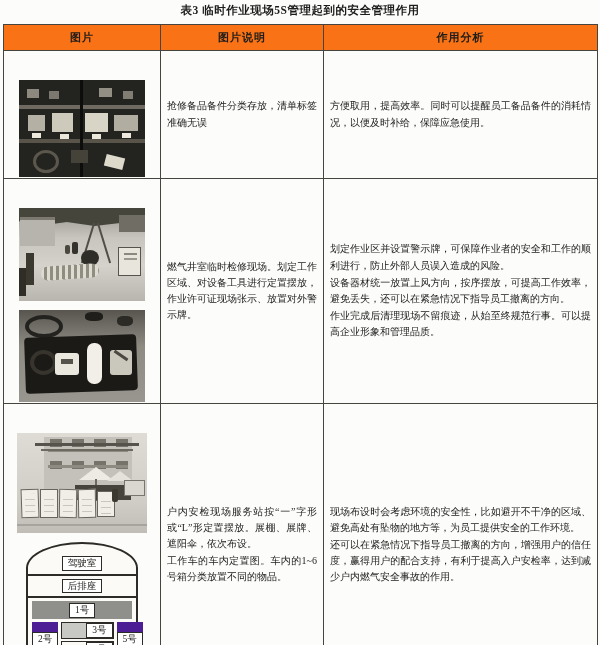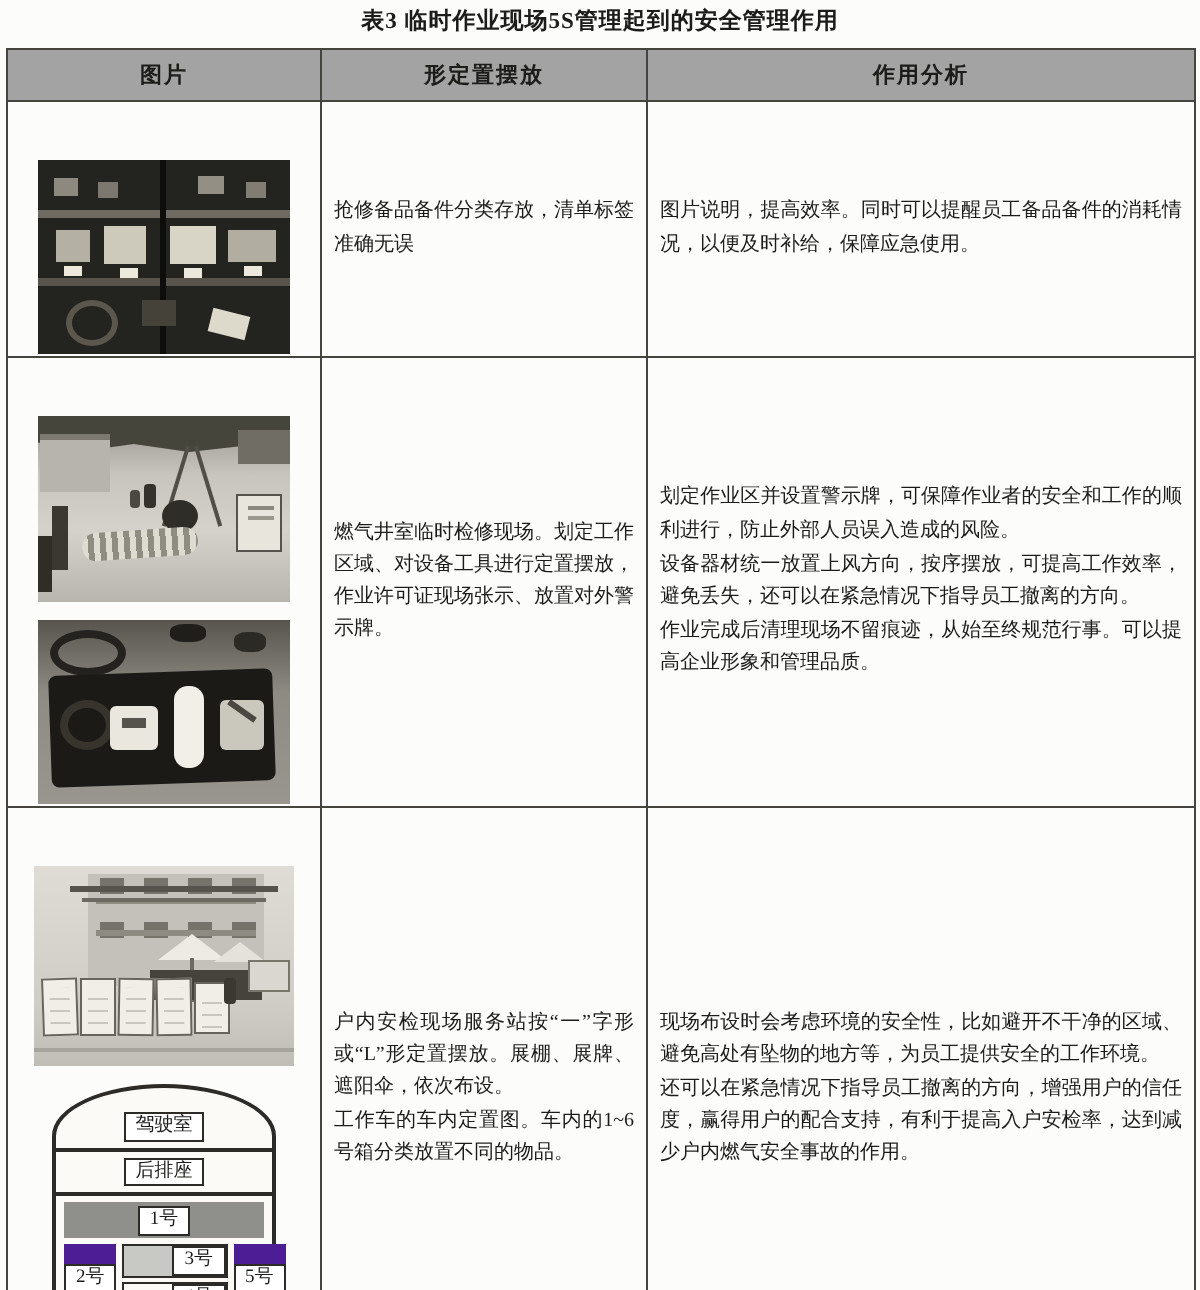--- a/index.html
+++ b/index.html
@@ -2,21 +2,21 @@
 <html><head>
 <meta charset="utf-8">
 <style>
   html,body{margin:0;padding:0;background:#ffffff;}
   .page{position:relative;width:600px;height:645px;background:#fcfcfa;overflow:hidden;
         font-family:"Liberation Serif","DejaVu Serif",serif;color:#1c1c1a;}
   .title{position:absolute;top:3px;left:0;right:0;text-align:center;
          font-size:11.5px;font-weight:bold;letter-spacing:.5px;}
   table.main{position:absolute;left:3px;top:24px;width:594px;border-collapse:collapse;table-layout:fixed;}
   table.main th,table.main td{border:1px solid #45443f;}
-  table.main th{height:23px;background:#a3a3a3;font-size:11px;font-weight:bold;letter-spacing:1px;}
+  table.main th{height:23px;background:#f97316;font-size:11px;font-weight:bold;letter-spacing:1px;}
   td.cell-text{font-size:10px;line-height:1.62;text-align:justify;vertical-align:middle;padding:2px 6px;}
   td.cell-text p{margin:1px 0;}
   td.cell-img{vertical-align:middle;}
   .imgs{display:flex;flex-direction:column;align-items:center;gap:9px;margin-top:28px;}
   tr.r1 td{height:110px;} tr.r2 td{height:212px;} tr.r3 td{height:260px;}
 
   
   .photo{position:relative;overflow:hidden;flex:0 0 auto;}
   .abs{position:absolute;}
 
@@ -115,21 +115,21 @@
 
   <table class="main">
     <colgroup>
       <col style="width:157px">
         <col style="width:163px">
         <col style="width:274px">
     </colgroup>
     <thead>
       <tr>
         <th>图片</th>
-        <th>形定置摆放</th>
+        <th>图片说明</th>
         <th>作用分析</th>
       </tr>
     </thead>
     <tbody>
 
       <tr class="r1">
         <td class="cell-img">
           <div class="imgs">
             <div class="photo p1">
               <div class="abs sh1"></div>
@@ -150,21 +150,21 @@
               <div class="abs coil"></div>
               <div class="abs box"></div>
               <div class="abs book"></div>
             </div>
           </div>
         </td>
         <td class="cell-text">
           <p>抢修备品备件分类存放，清单标签准确无误</p>
         </td>
         <td class="cell-text">
-          <p>图片说明，提高效率。同时可以提醒员工备品备件的消耗情况，以便及时补给，保障应急使用。</p>
+          <p>方便取用，提高效率。同时可以提醒员工备品备件的消耗情况，以便及时补给，保障应急使用。</p>
         </td>
       </tr>
 
       <tr class="r2">
         <td class="cell-img">
           <div class="imgs">
             <div class="photo p2">
               <div class="abs trees"></div>
               <div class="abs bldg"></div>
               <div class="abs shed"></div>

